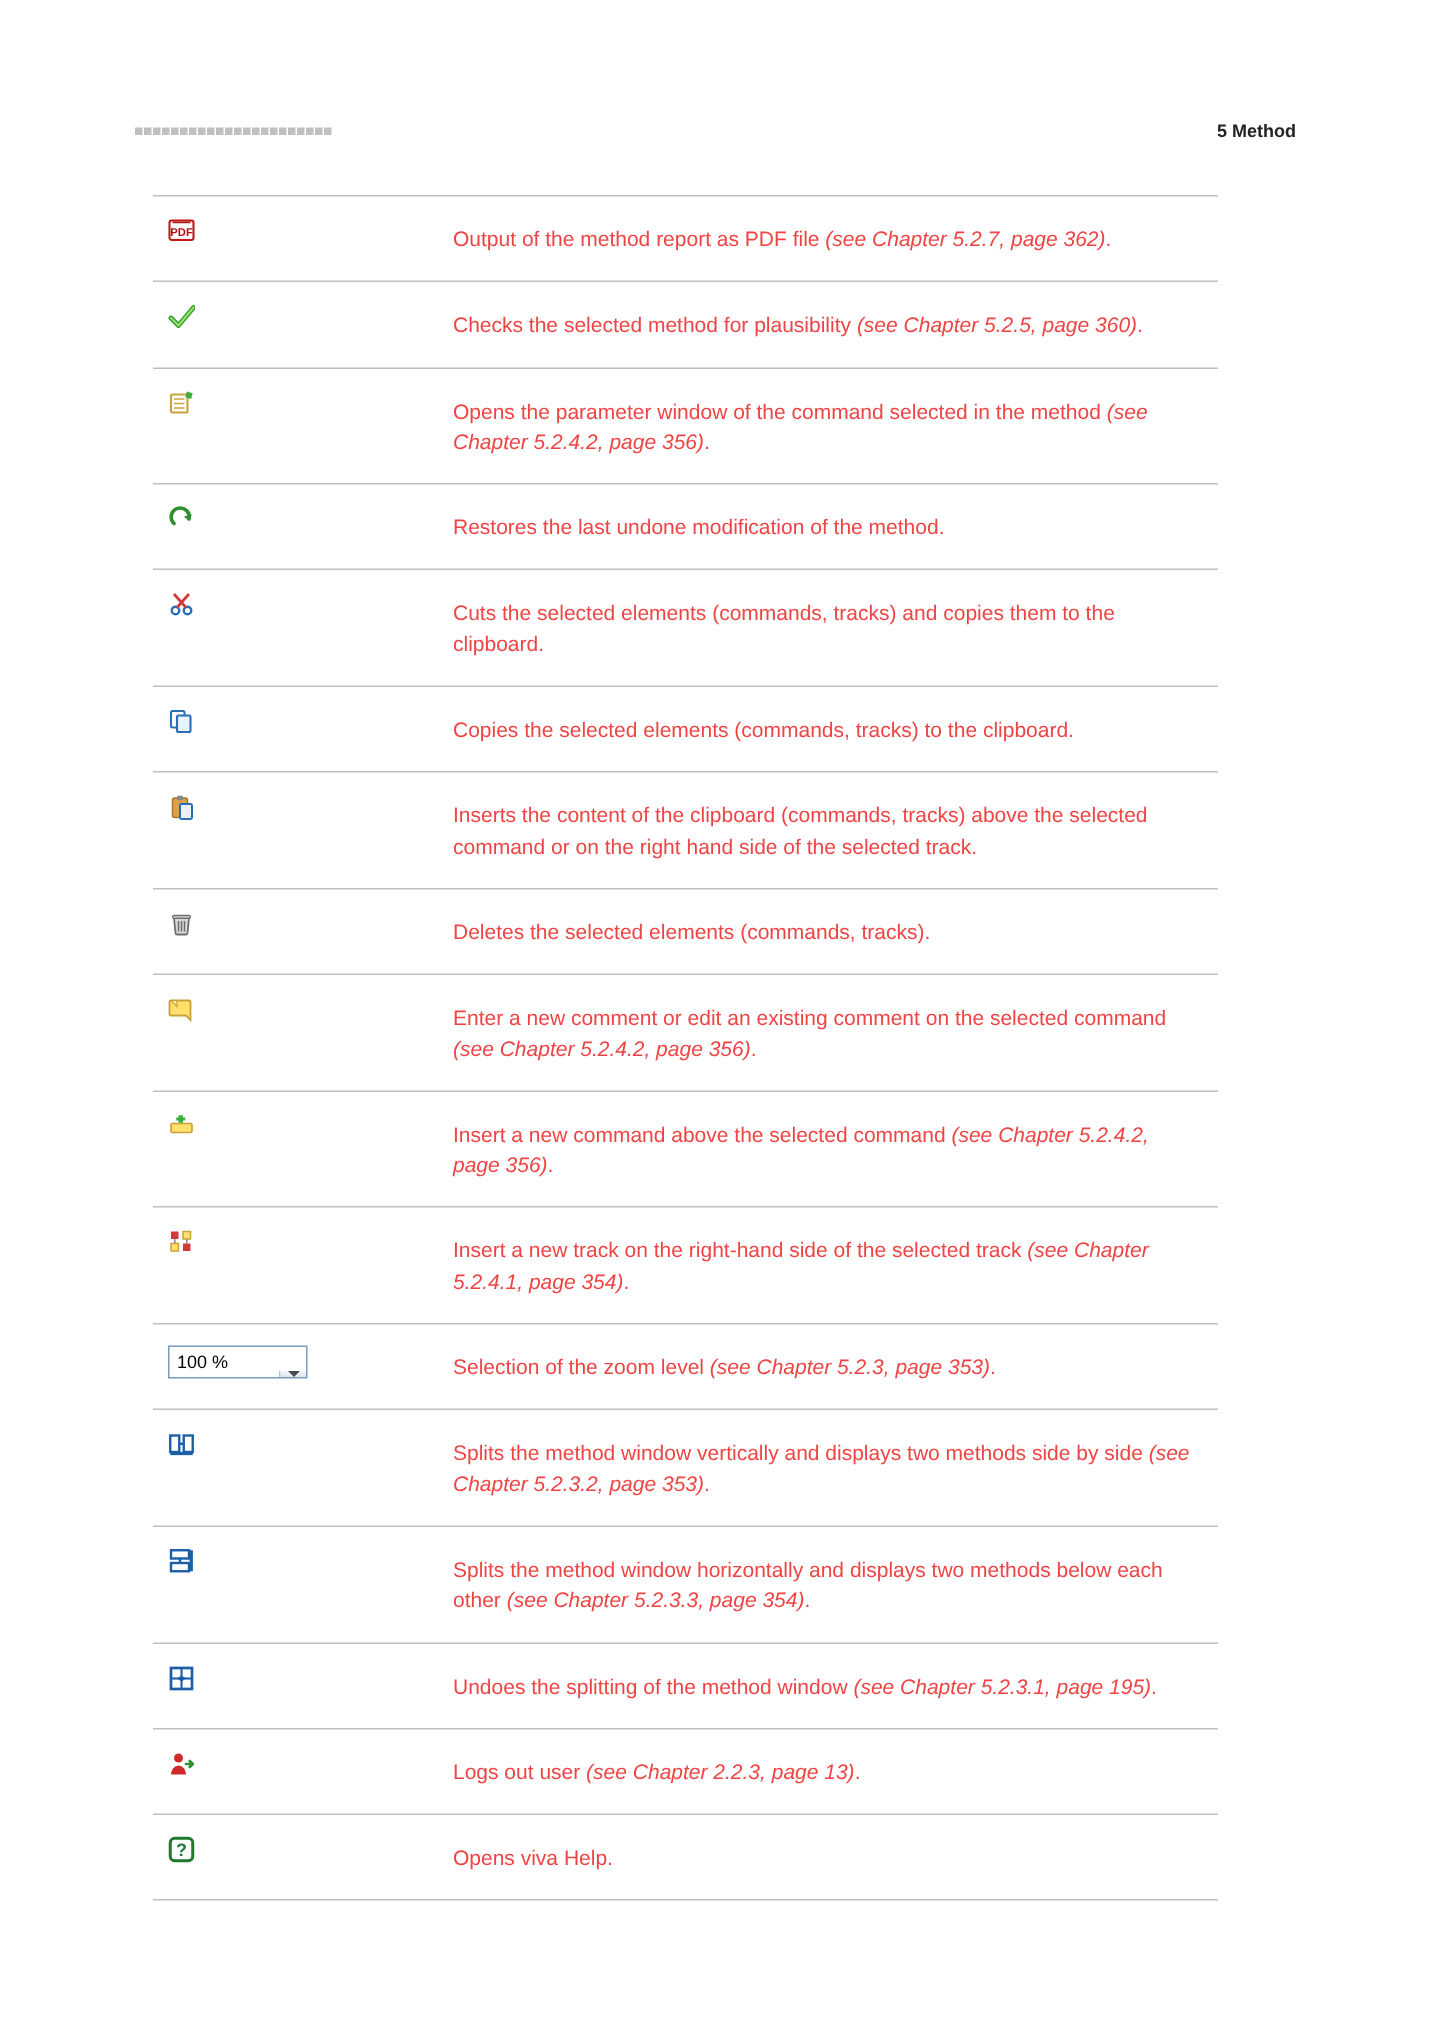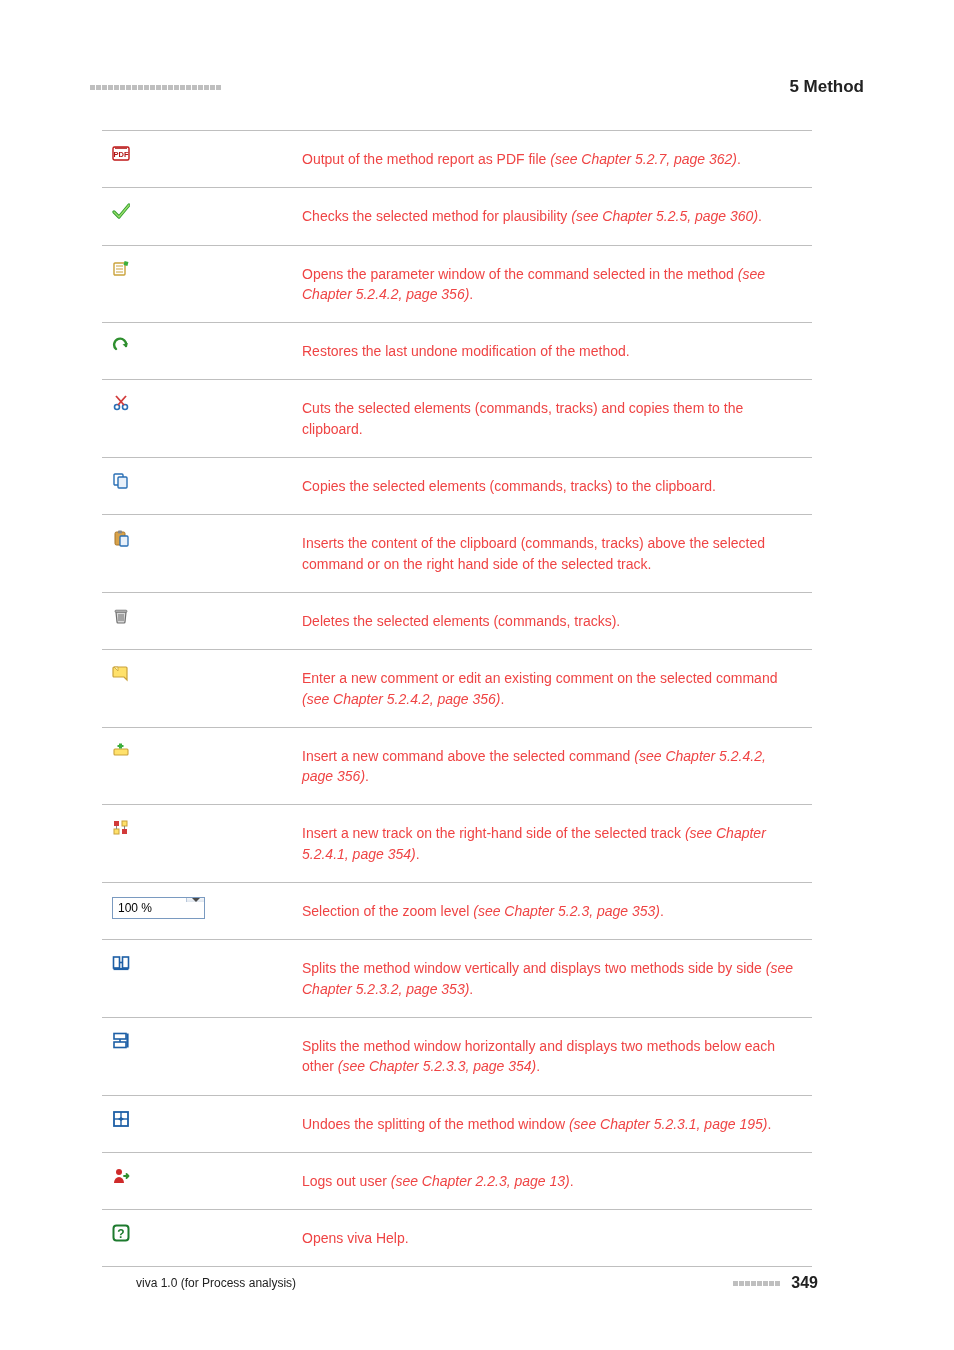--- a/index.html
+++ b/index.html
@@ -30,21 +30,21 @@
     display: flex;
     gap: 0;
   }
   .sq-strip .sq {
     width: 5px;
     height: 5px;
     background: #bfbfbf;
     margin-right: 1px;
   }
   .chapter-label {
-    font-size: 17px;
+    font-size: 12px;
     font-weight: 700;
     color: #222;
     white-space: nowrap;
   }
   
   .tbl {
     width: 710px;
     margin-left: 12px;
     border-top: 1px solid #bfbfbf;
     border-bottom: 1px solid #bfbfbf;
@@ -64,21 +64,21 @@
     box-sizing: border-box;
     padding: 18px 14px 18px 0;
     font-size: 14px;
     line-height: 1.45;
     color: #ef4444;
   }
   .desc-cell em, .row-ital { font-style: italic; }
   
   .zoom-box {
     display: inline-flex;
-    align-items: flex-start;
+    align-items: flex-end;
     border: 1px solid #7a9ac0;
     height: 20px;
     background: #fff;
     font-size: 12px;
     font-family: Tahoma, Arial, sans-serif;
   }
   .zoom-box .zval {
     padding: 2px 34px 2px 5px;
     line-height: 16px;
     color: #000;
@@ -296,29 +296,13 @@
       </div>
       <div class="row">
         <div class="icon-cell"><span class="ic"><svg viewBox="0 0 18 18">
               <rect x="1.5" y="1.5" width="15" height="15" rx="3" fill="#fff" stroke="#1d7a2e" stroke-width="2"></rect>
               <text x="9" y="13.5" text-anchor="middle" font-size="12" font-weight="700" font-family="Arial" fill="#1d7a2e">?</text>
             </svg></span></div>
         <div class="desc-cell"><span>Opens viva Help.</span></div>
       </div>
     </div>
 
-  <div class="footer">
-    <div class="footer-left">viva 1.0 (for Process analysis)</div>
-    <div class="footer-right">
-      <div class="sq-strip" id="ftr-strip">
-          <div class="sq"></div>
-          <div class="sq"></div>
-          <div class="sq"></div>
-          <div class="sq"></div>
-          <div class="sq"></div>
-          <div class="sq"></div>
-          <div class="sq"></div>
-          <div class="sq"></div>
-        </div>
-      <div class="page-num">349</div>
-    </div>
-  </div>
 </div>
 
 </body></html>

